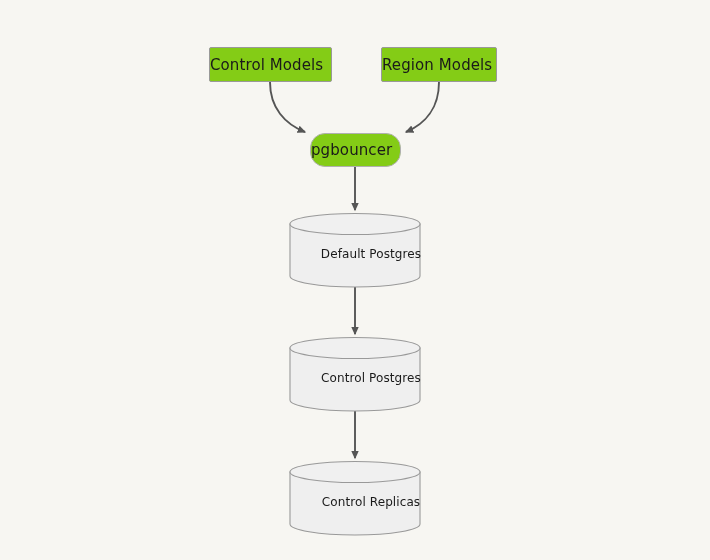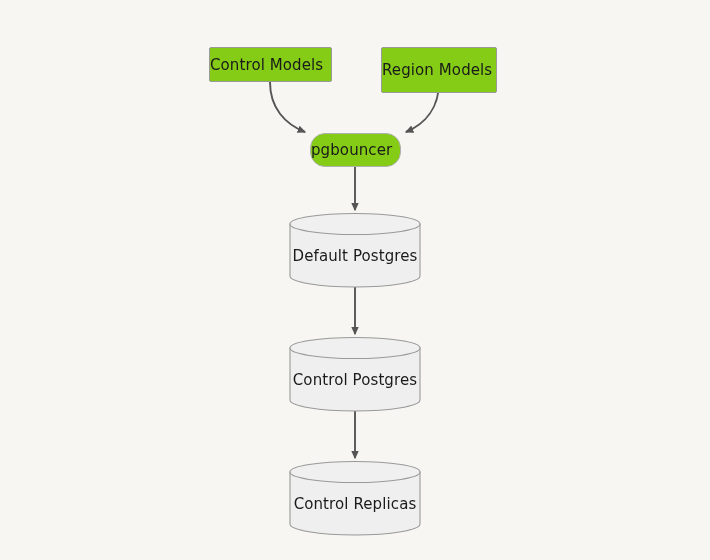--- a/index.html
+++ b/index.html
@@ -45,25 +45,25 @@
   }
   .cyl-node {
     display: block;
   }
   .cyl-node svg {
     display: block;
     overflow: visible;
   }
   .cyl-label {
     position: absolute;
-    left: 0;
+    left: 16px;
     width: 100%;
     text-align: center;
     color: #1a1a1a;
-    font-size: 15px;
+    font-size: 12px;
     letter-spacing: 0.1px;
     pointer-events: none;
   }
 </style>
 </head>
 <body>
 
 <div id="diagram">
 
   <svg id="edge-layer" width="710" height="560" viewBox="0 0 710 560" xmlns="http://www.w3.org/2000/svg">
@@ -81,21 +81,21 @@
 
     <path d="M 355,287 L 355,334" fill="none" stroke="#555555" stroke-width="1.9" marker-end="url(#arrowhead)"></path>
 
     <path d="M 355,411 L 355,458" fill="none" stroke="#555555" stroke-width="1.9" marker-end="url(#arrowhead)"></path>
   </svg>
 
   <div class="node rect-node" style="left:209px; top:47px; width:123px; height:35px;">
     <span>Control Models</span>
   </div>
 
-  <div class="node rect-node" style="left:381px; top:47px; width:116px; height:46px;">
+  <div class="node rect-node" style="left:381px; top:47px; width:116px; height:35px;">
     <span>Region Models</span>
   </div>
 
   <div class="node rect-node rounded" style="left:310px; top:133px; width:91px; height:34px;">
     <span>pgbouncer</span>
   </div>
 
   <div class="node cyl-node" style="left:289px; top:213px; width:132px; height:74px;">
     <svg width="132" height="74" viewBox="0 0 132 74" xmlns="http://www.w3.org/2000/svg">
       <path d="M1,11 L1,63 A65,11 0 0 0 131,63 L131,11 Z" fill="#efefef" stroke="#999999" stroke-width="1.1"></path>

